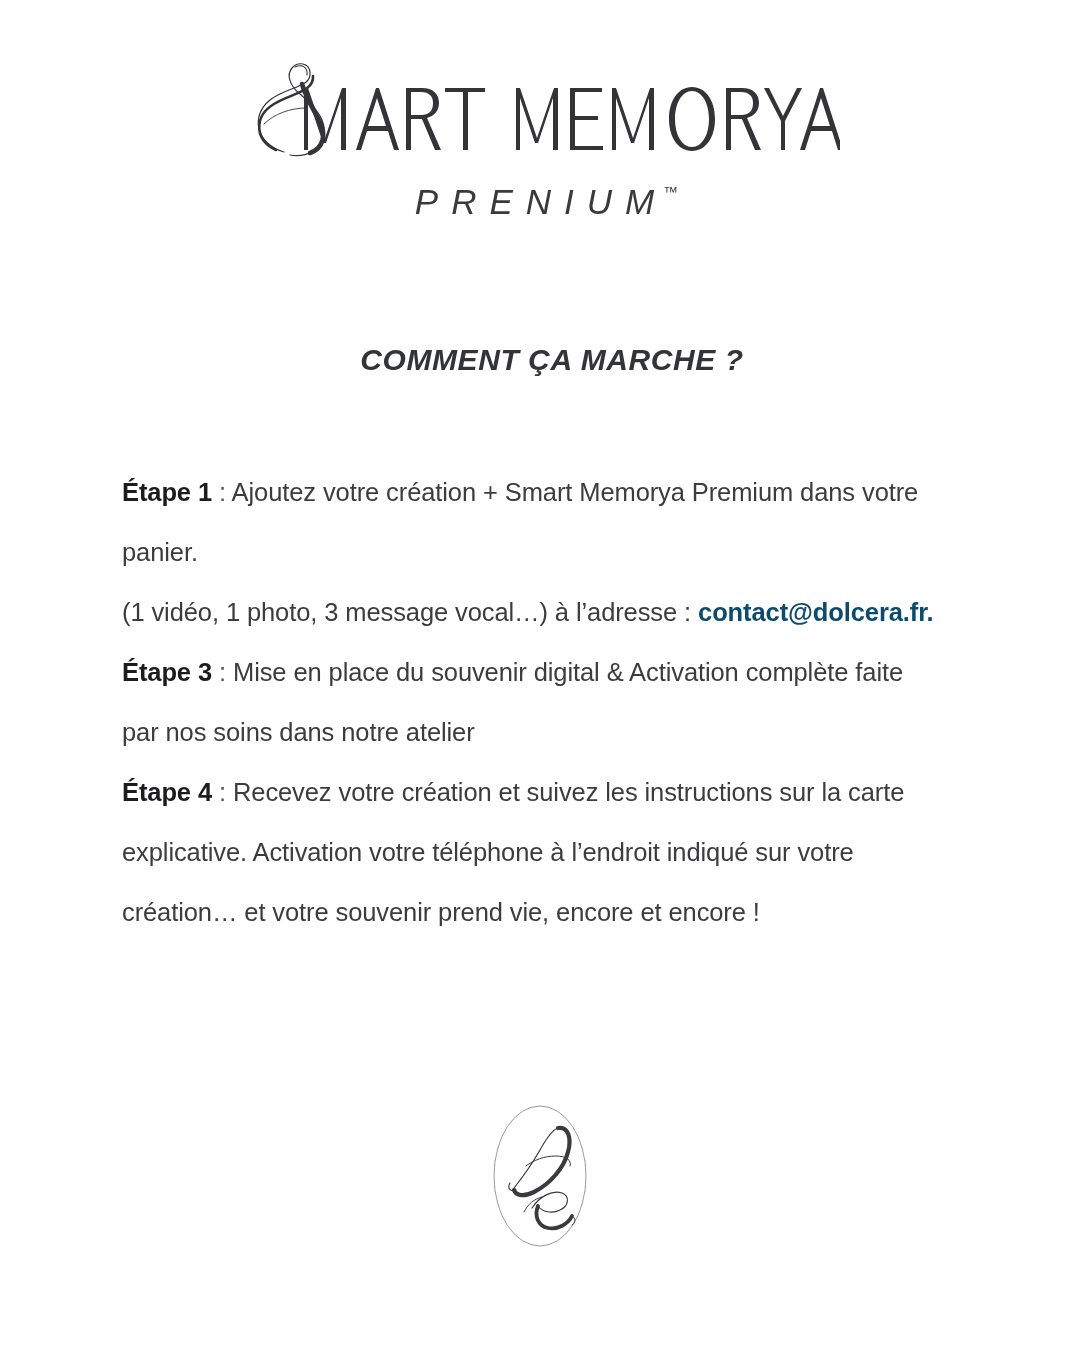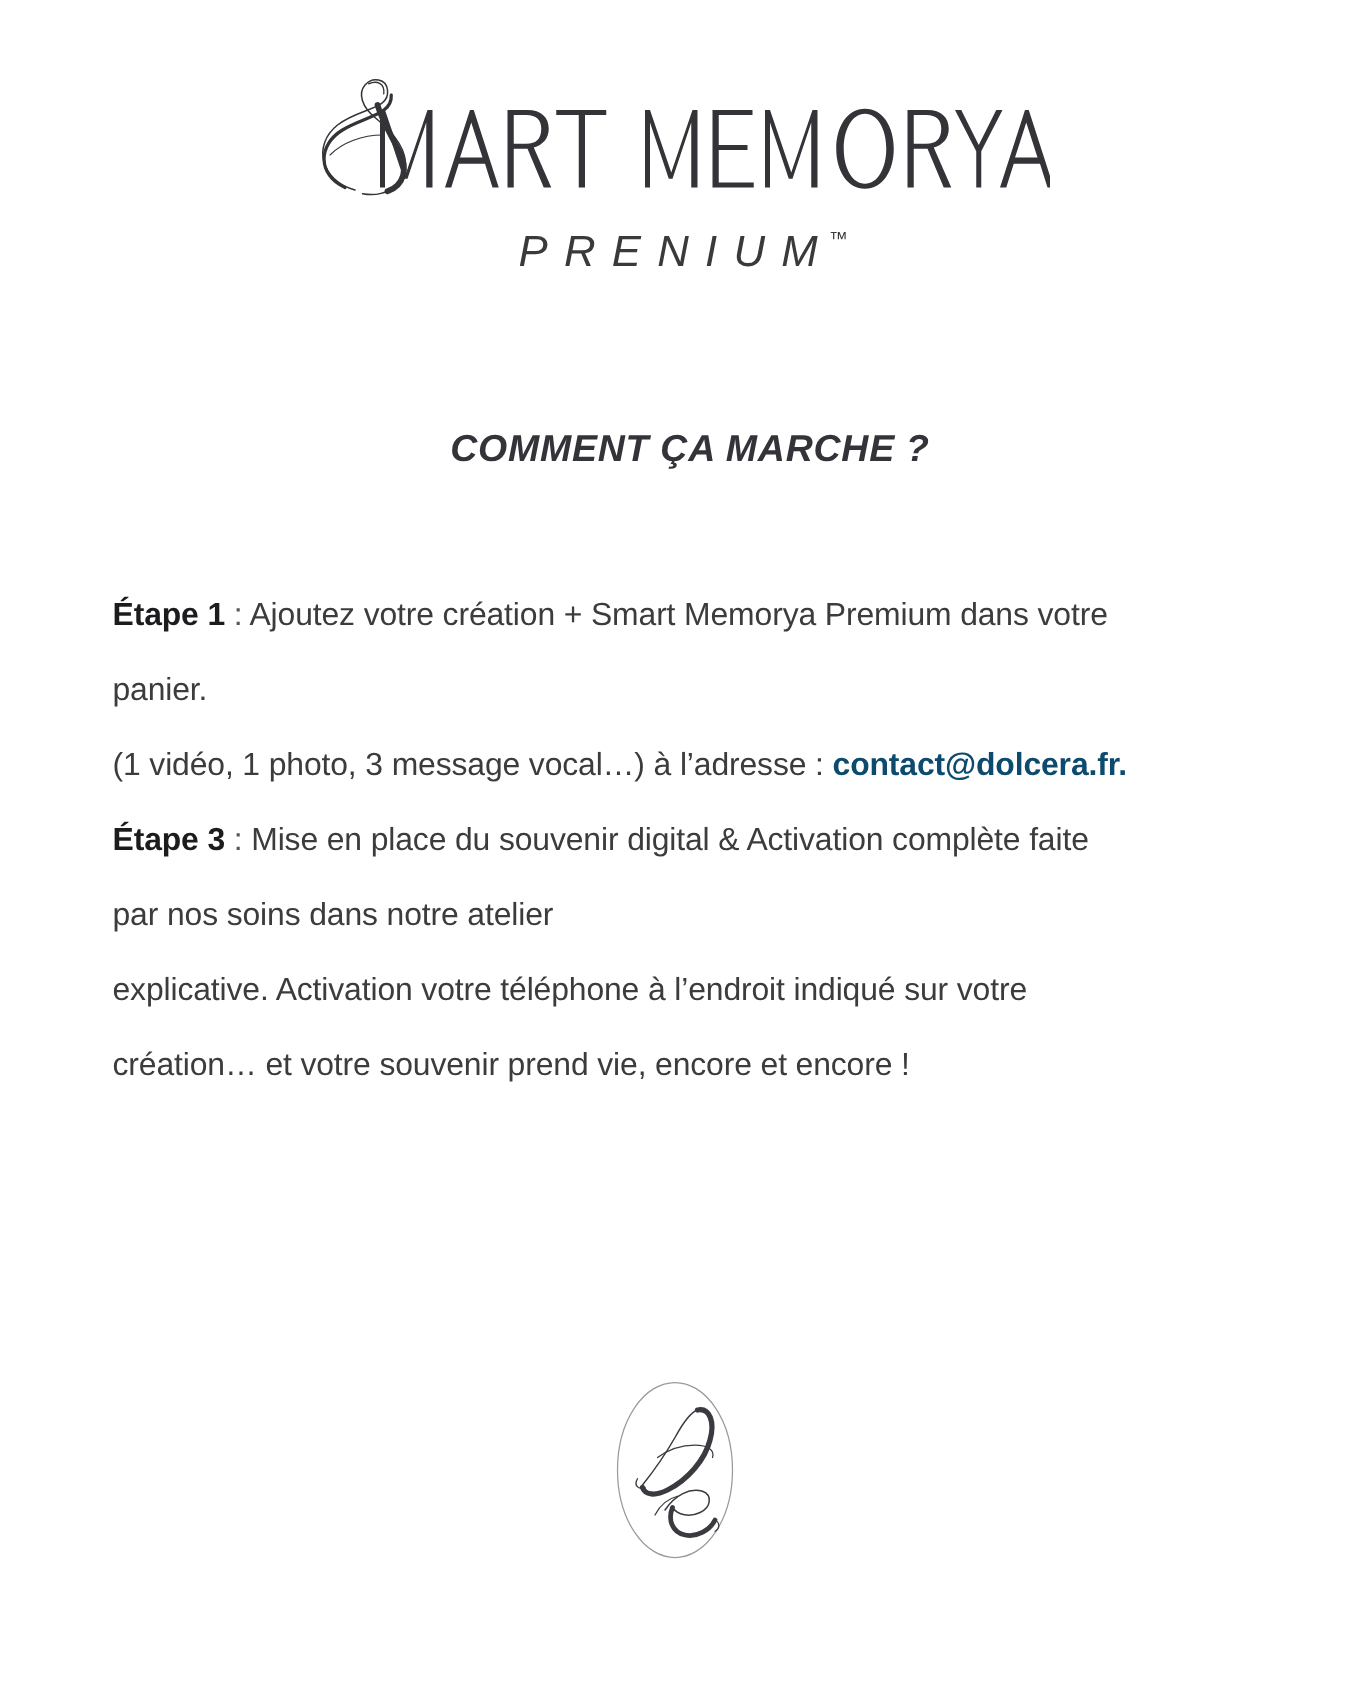--- a/index.html
+++ b/index.html
@@ -78,21 +78,21 @@
     font-style: italic;
     font-size: 30px;
     letter-spacing: 0.6px;
     color: #33333a;
   }
 
   
   .steps {
     position: absolute;
     top: 462px;
-    left: 90px;
+    left: 122px;
     width: 872px;
   }
 
   .step-line {
     font-family: "Liberation Sans", sans-serif;
     font-weight: 400;
     font-size: 25.5px;
     line-height: 60px;
     color: #3c3c3e;
     white-space: nowrap;
@@ -190,20 +190,21 @@
   <div class="steps">
 
     <div class="step-line"><span class="step-label">Étape 1</span><span class="step-sep"> : </span><span>Ajoutez votre création + Smart Memorya Premium dans votre</span></div>
     <div class="step-line"><span>panier.</span></div>
 
     <div class="step-line"><span> (1 vidéo, 1 photo, 3 message vocal…) à l’adresse : </span><span class="email">contact@dolcera.fr.</span></div>
 
     <div class="step-line"><span class="step-label">Étape 3</span><span class="step-sep"> : </span><span>Mise en place du souvenir digital &amp; Activation complète faite</span></div>
     <div class="step-line"><span>par nos soins dans notre atelier</span></div>
 
+    <div class="step-line"><span class="step-label">Étape 4</span><span class="step-sep"> : </span><span>Recevez votre création et suivez les instructions sur la carte</span></div>
     <div class="step-line"><span>explicative. Activation votre téléphone à l’endroit indiqué sur votre</span></div>
     <div class="step-line"><span>création… et votre souvenir prend vie, encore et encore !</span></div>
 
   </div>
 
   <div class="monogram">
     <svg width="120" height="168" viewBox="0 0 120 168" aria-label="DE monogram">
       <ellipse cx="60" cy="84" rx="46" ry="70" fill="none" stroke="#9a9a9e" stroke-width="1"></ellipse>
       <g fill="none" stroke="#3a3a40" stroke-linecap="round" stroke-linejoin="round">
 

